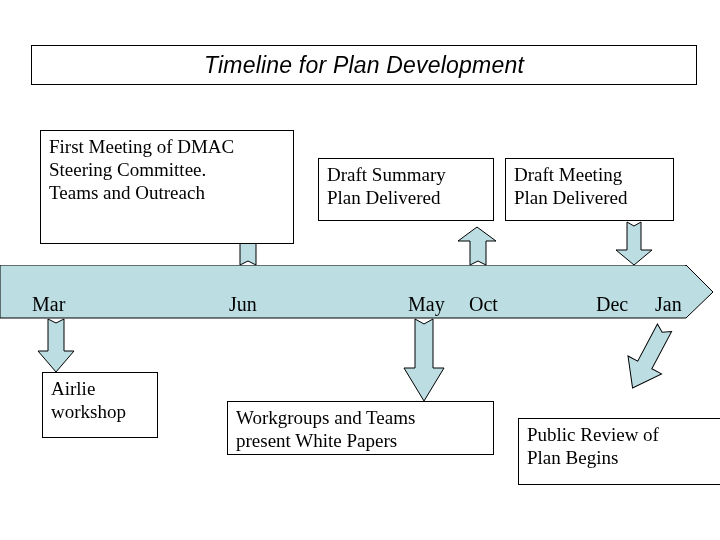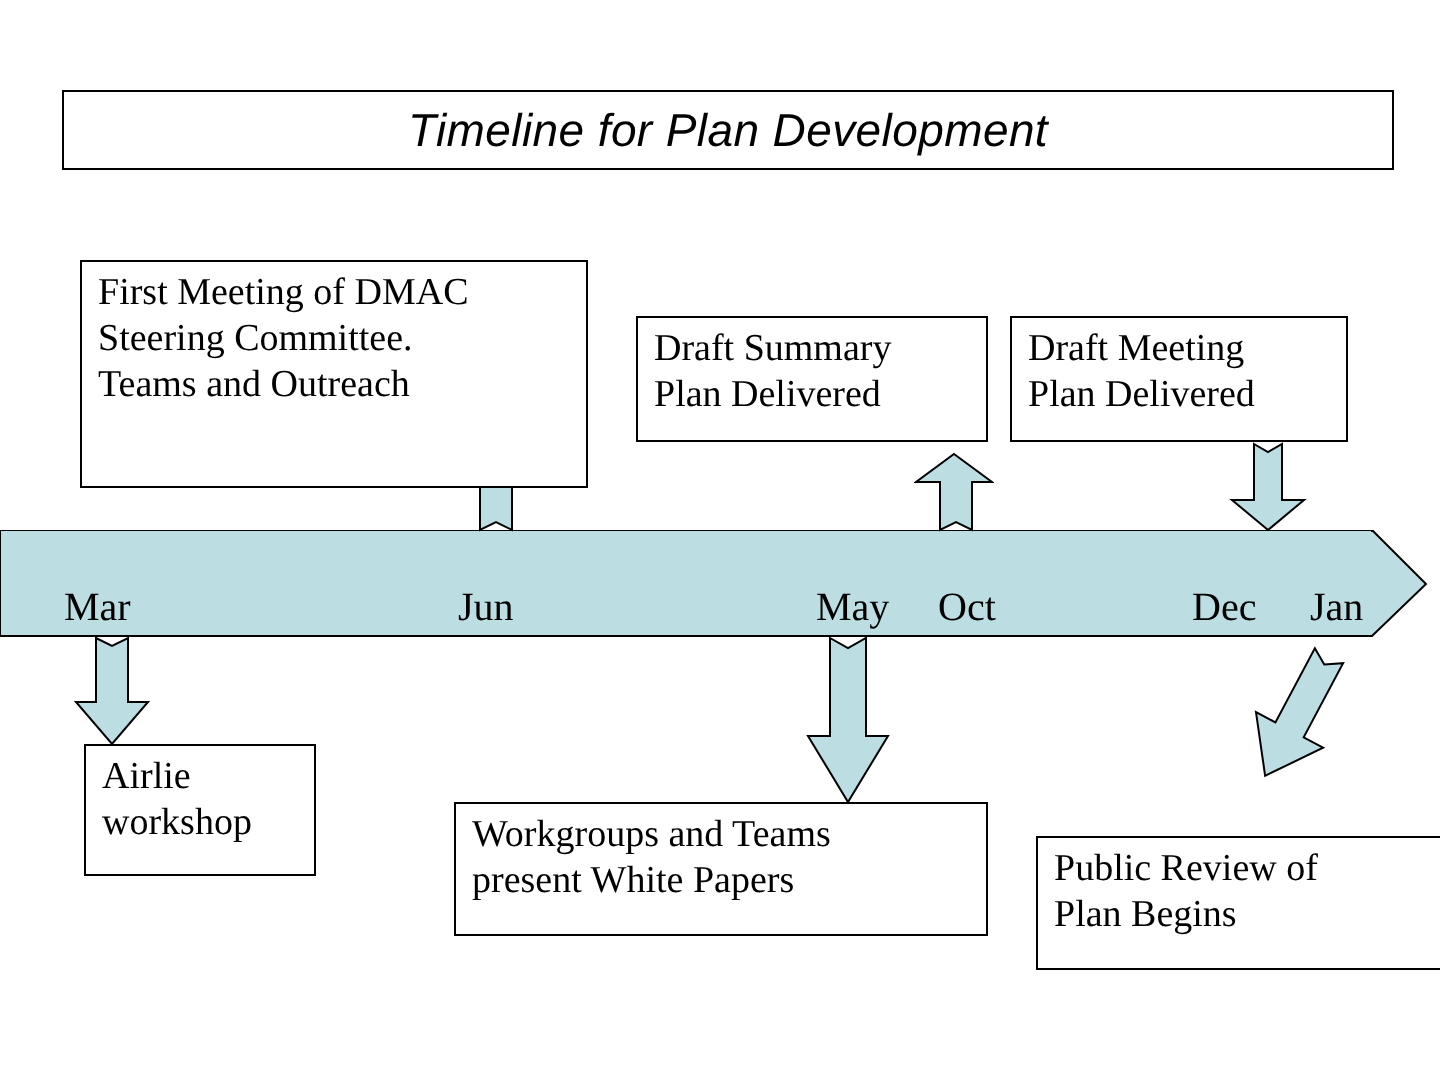--- a/index.html
+++ b/index.html
@@ -49,21 +49,21 @@
     font-size: 19px;
     line-height: 23px;
     padding: 4px 7px 4px 8px;
   }
   .tbox .line { display: block; white-space: nowrap; }
 
   #box-first-meeting { left: 40px;  top: 105px; width: 254px; height: 114px; margin-top: 25px; }
   #box-draft-summary { left: 318px; top: 158px; width: 176px; height: 63px; }
   #box-draft-detailed{ left: 505px; top: 158px; width: 169px; height: 63px; }
   #box-airlie        { left: 12px;  top: 372px; width: 116px; height: 66px; margin-left: 30px; }
-  #box-workgroups    { left: 227px; top: 401px; width: 267px; height: 67px; }
+  #box-workgroups    { left: 227px; top: 401px; width: 267px; height: 54px; }
   #box-public-review { left: 518px; top: 418px; width: 208px; height: 67px; }
 
   
   #timeline-band {
     position: absolute;
     left: 0px;
     top: 265px;
     width: 714px;
     height: 54px;
   }

